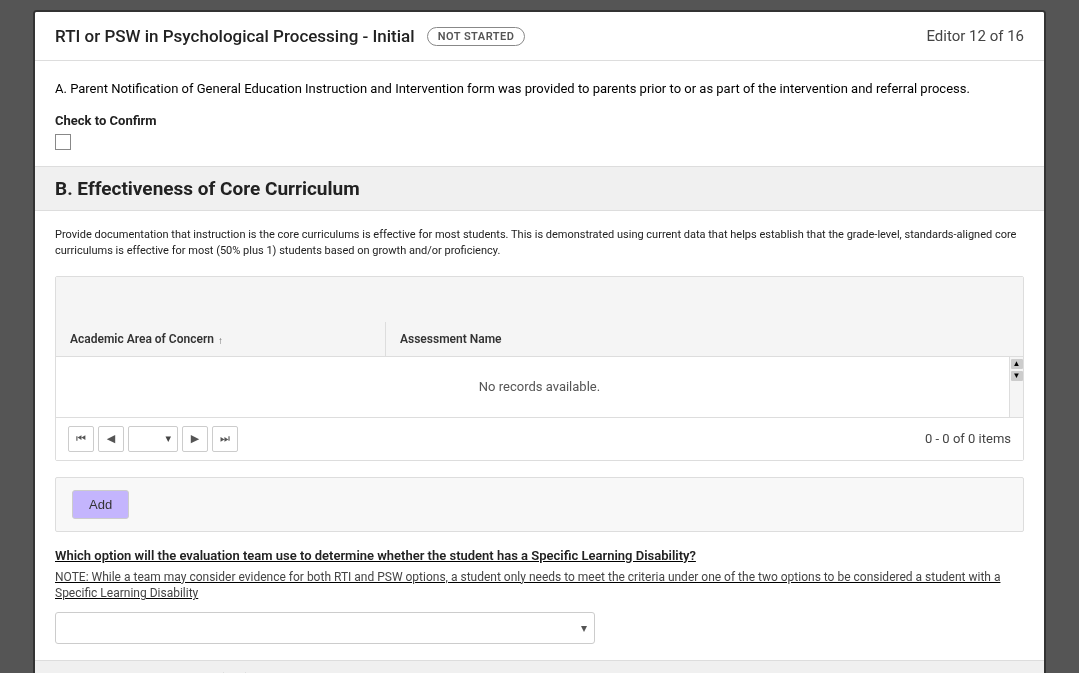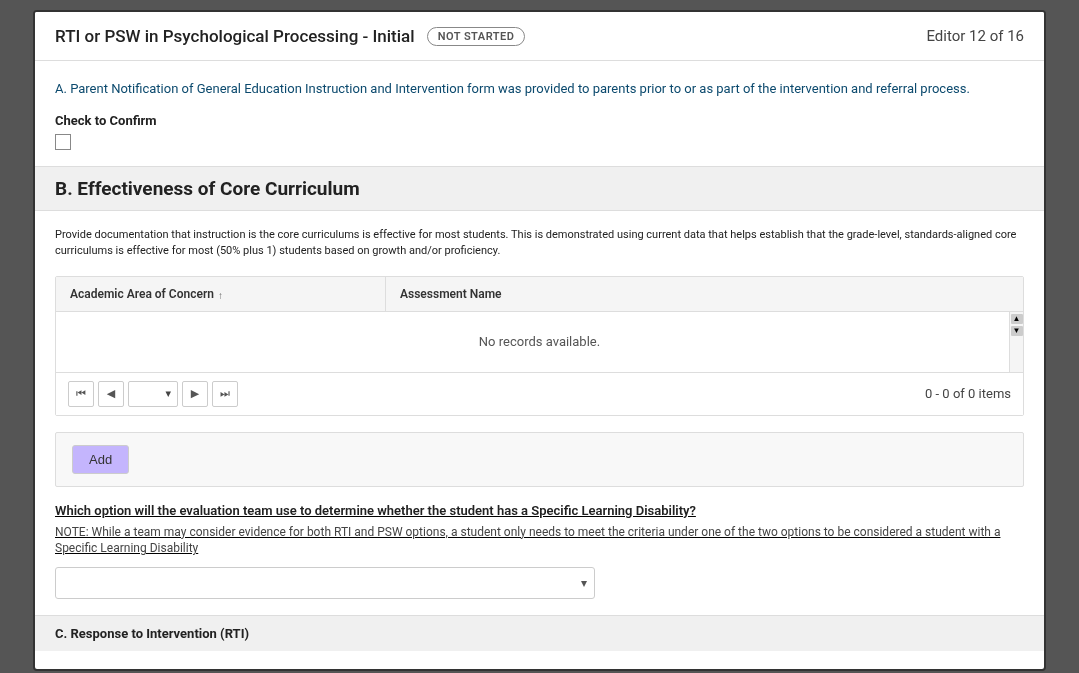--- a/index.html
+++ b/index.html
@@ -49,21 +49,21 @@
     }
     .header-right {
       font-size: 15px;
       color: #444;
     }
     .content {
       padding: 18px 20px;
     }
     .section-a-text {
       font-size: 13px;
-      color: #0c4a6e;
+      color: #000000;
       line-height: 1.5;
       margin-bottom: 14px;
     }
     .check-label {
       font-size: 13px;
       font-weight: 700;
       color: #222;
       margin-bottom: 6px;
     }
     .checkbox-row {
@@ -113,20 +113,21 @@
     }
     .table-header-cell {
       padding: 10px 14px;
       font-size: 12px;
       font-weight: 600;
       color: #333;
       display: flex;
       align-items: flex-end;
       gap: 4px;
       border-right: 1px solid #ddd;
+      margin-top: 45px;
     }
     .table-header-cell:last-child {
       border-right: none;
     }
     .sort-icon {
       font-size: 10px;
       color: #666;
     }
     .table-body {
       position: relative;

